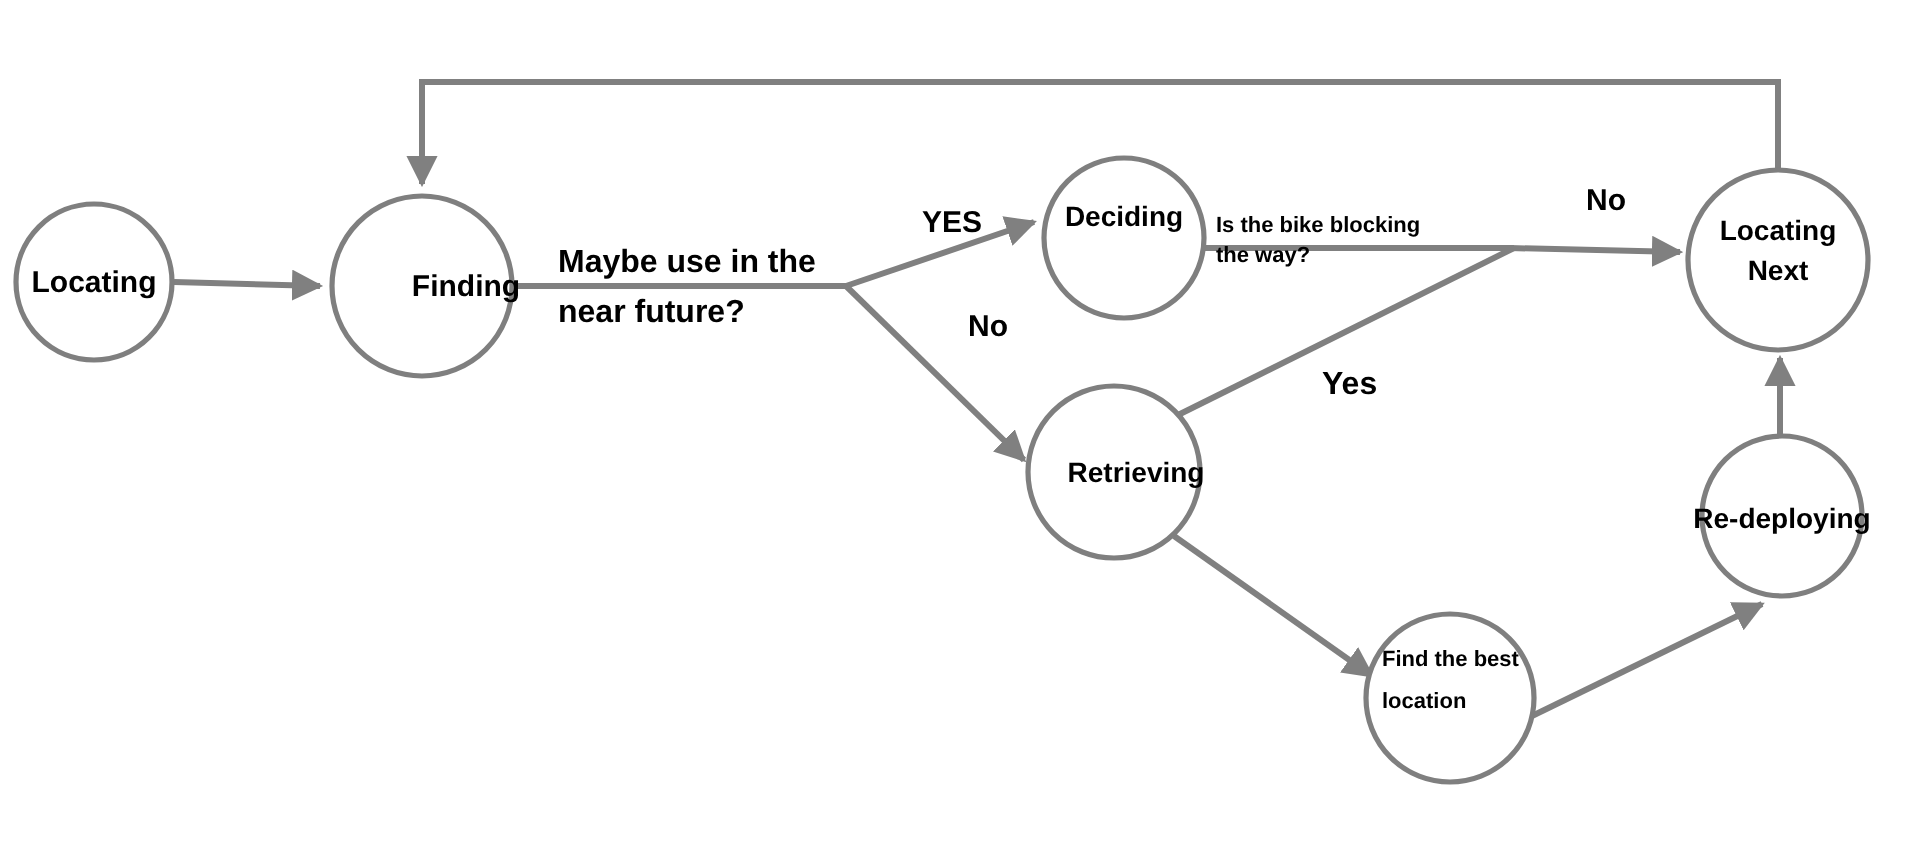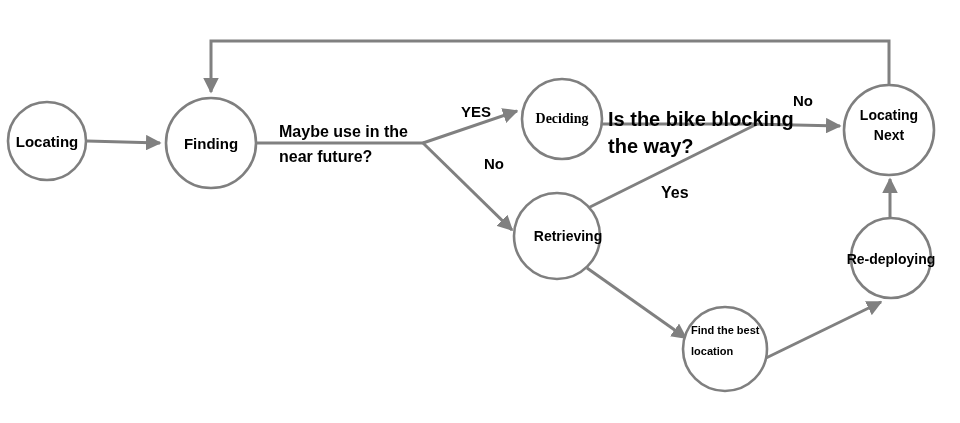--- a/index.html
+++ b/index.html
@@ -91,31 +91,31 @@
       <circle class="node-circle" cx="211" cy="143" r="45"></circle>
       <circle class="node-circle" cx="562" cy="119" r="40"></circle>
       <circle class="node-circle" cx="557" cy="236" r="43"></circle>
       <circle class="node-circle" cx="889" cy="130" r="45"></circle>
       <circle class="node-circle" cx="891" cy="258" r="40"></circle>
       <circle class="node-circle" cx="725" cy="349" r="42"></circle>
     </g>
   </svg>
 
   <div class="node-label" style="left:8px;  top:131px; width:78px;  font-size:15px;">Locating</div>
-  <div class="node-label" style="left:166px;top:133px; width:90px;  font-size:15px;">Finding</div>
-  <div class="node-label" style="left:522px;top:109px; width:80px;  font-size:14px;font-family:Liberation Serif, serif;">Deciding</div>
+  <div class="node-label" style="left:166px;top:133px; width:90px;  font-size:15px;padding-left:22px;">Finding</div>
+  <div class="node-label" style="left:522px;top:98px; width:80px;  font-size:14px;">Deciding</div>
   <div class="node-label" style="left:514px;top:226px; width:108px;  font-size:14px;">Retrieving</div>
   <div class="node-label" style="left:849px;top:105px; width:80px;  font-size:14px;">Locating
 Next</div>
   <div class="node-label" style="left:845px;top:249px; width:92px;  font-size:14px;">Re-deploying</div>
   <div class="node-label" style="left:691px;top:320px; width:84px;  font-size:11px; text-align:left; line-height:1.9;">Find the best
 location</div>
 
   <div class="edge-label" style="left:279px;top:120px; font-size:16px; line-height:1.55;">Maybe use   in the
 near future?</div>
   <div class="edge-label" style="left:461px;top:102px; font-size:15px;">YES</div>
   <div class="edge-label" style="left:484px;top:154px; font-size:15px;">No</div>
-  <div class="edge-label" style="left:608px;top:106px; font-size:20px; line-height:1.35;">Is the bike blocking
+  <div class="edge-label" style="left:608px;top:106px; font-size:11px; line-height:1.35;">Is the bike blocking
 the way?</div>
   <div class="edge-label" style="left:793px;top:91px;  font-size:15px;">No</div>
   <div class="edge-label" style="left:661px;top:183px; font-size:16px;">Yes</div>
 
 </div>
 
 </body></html>

